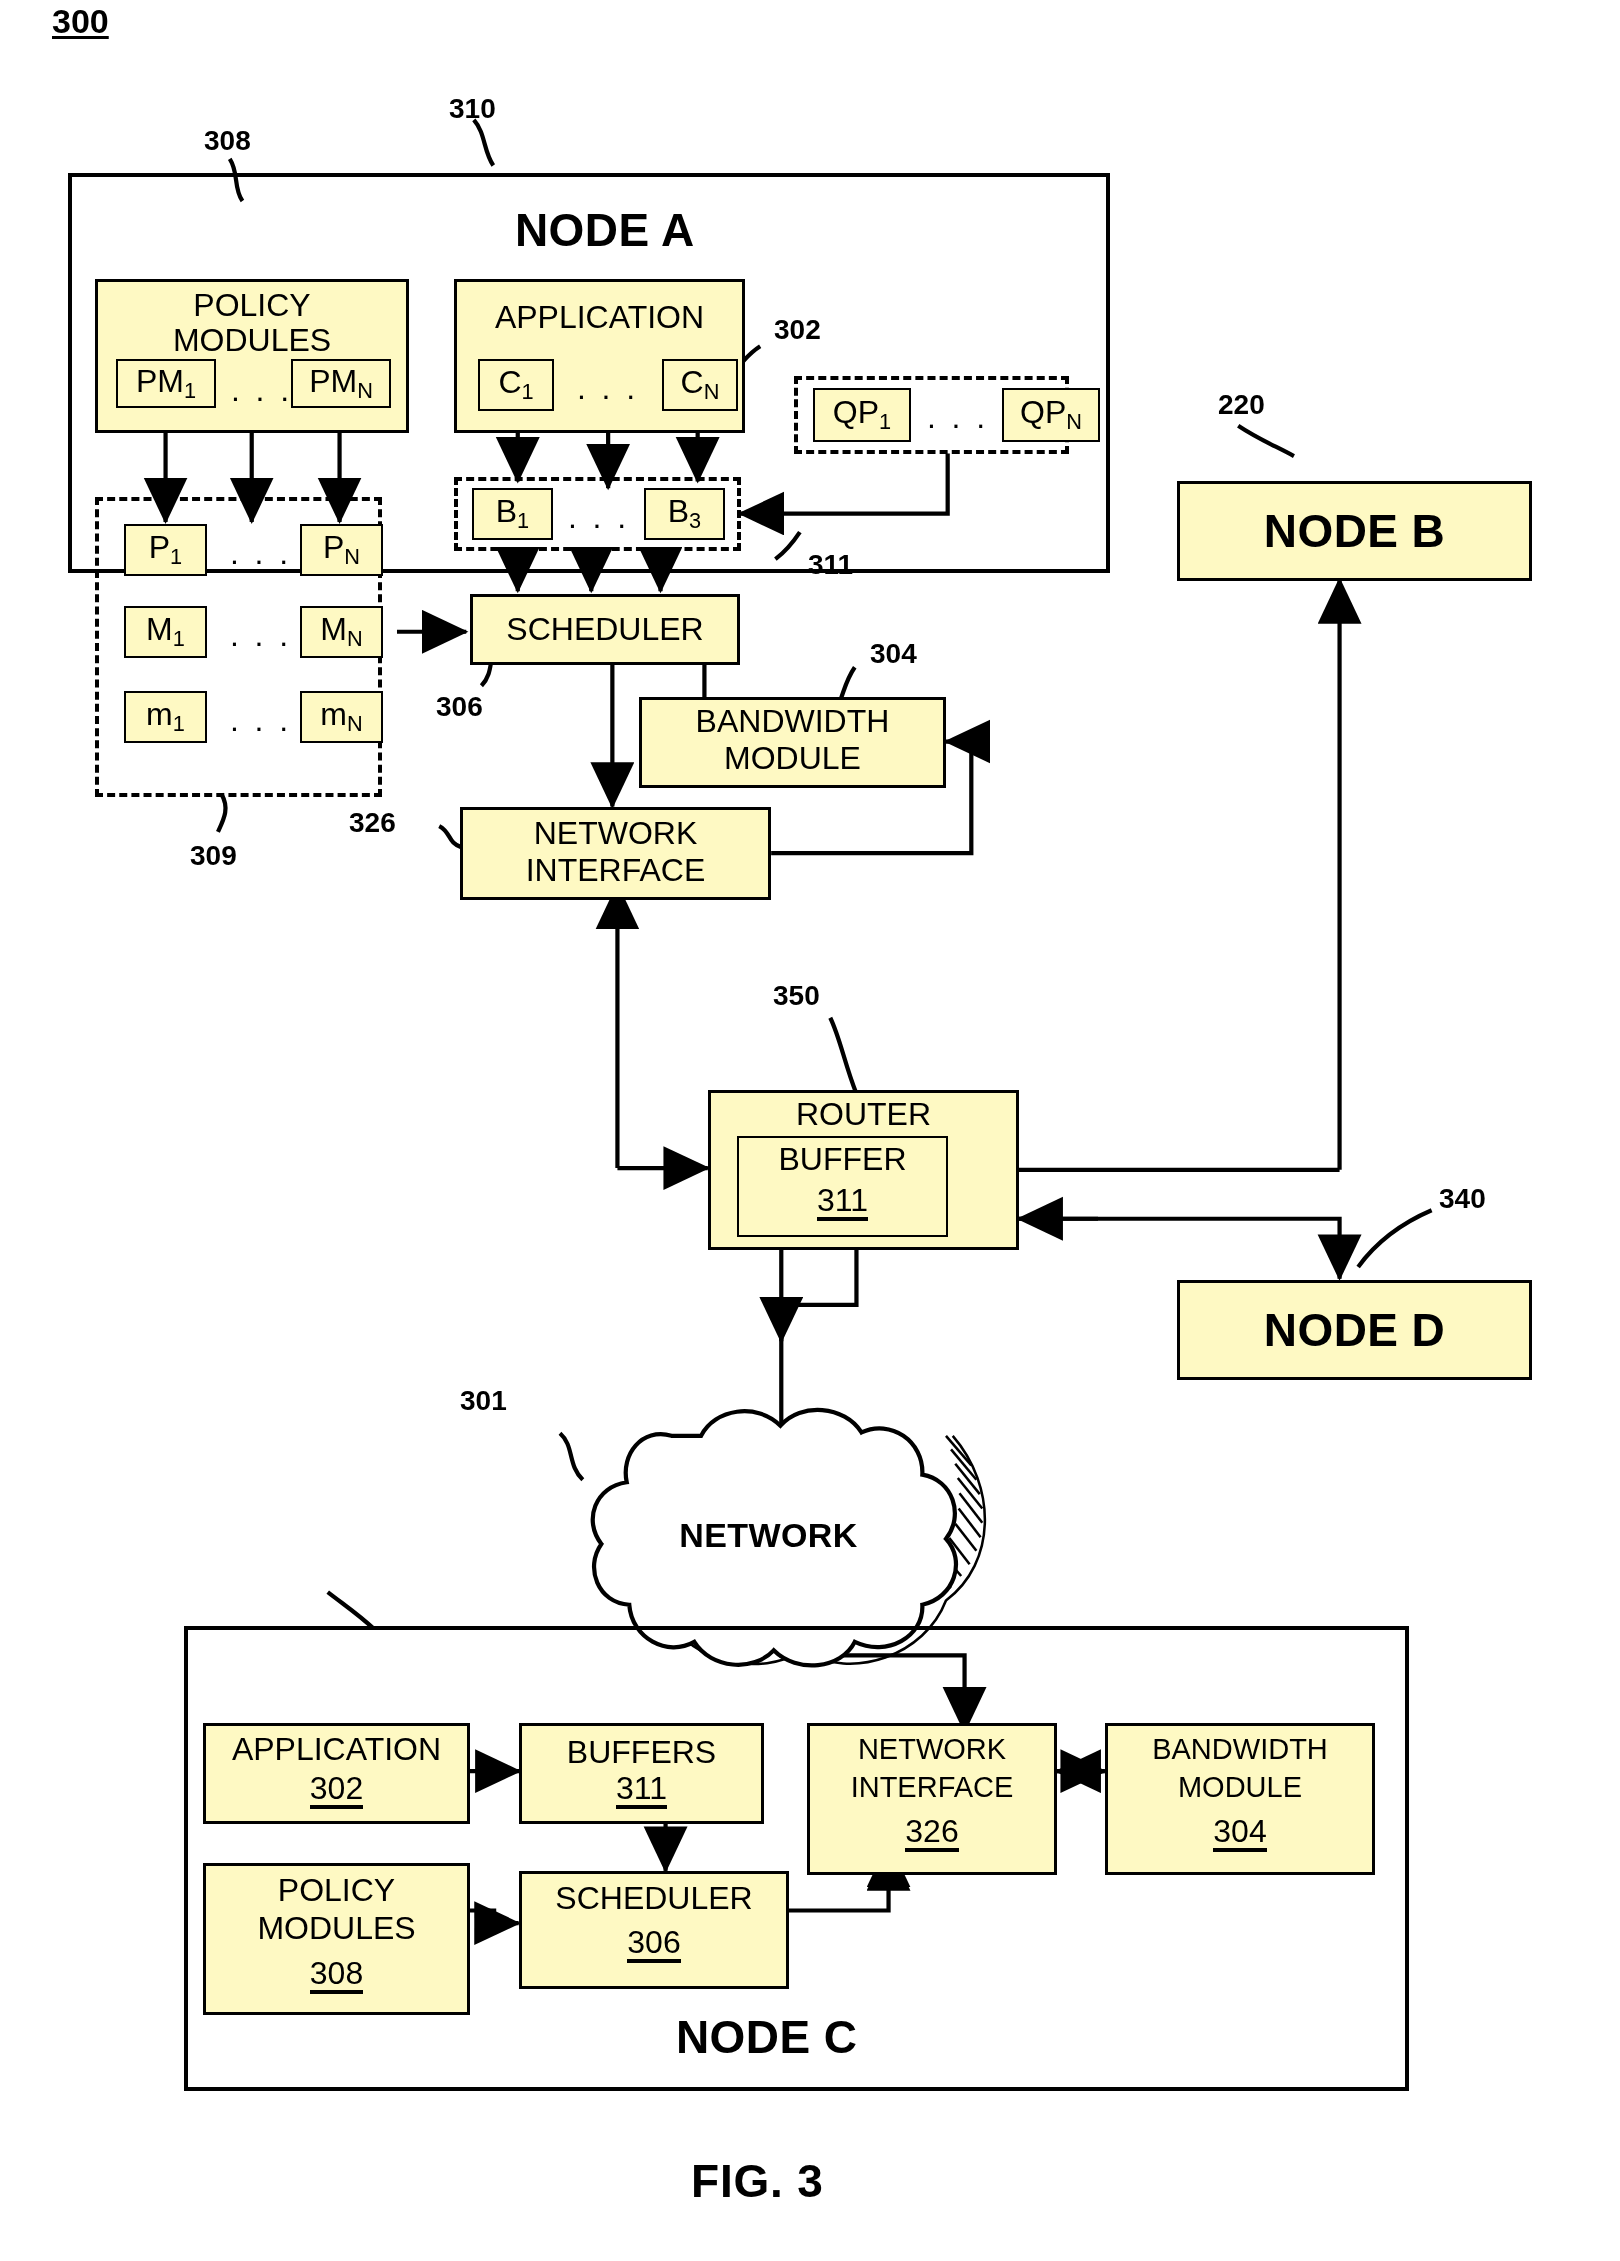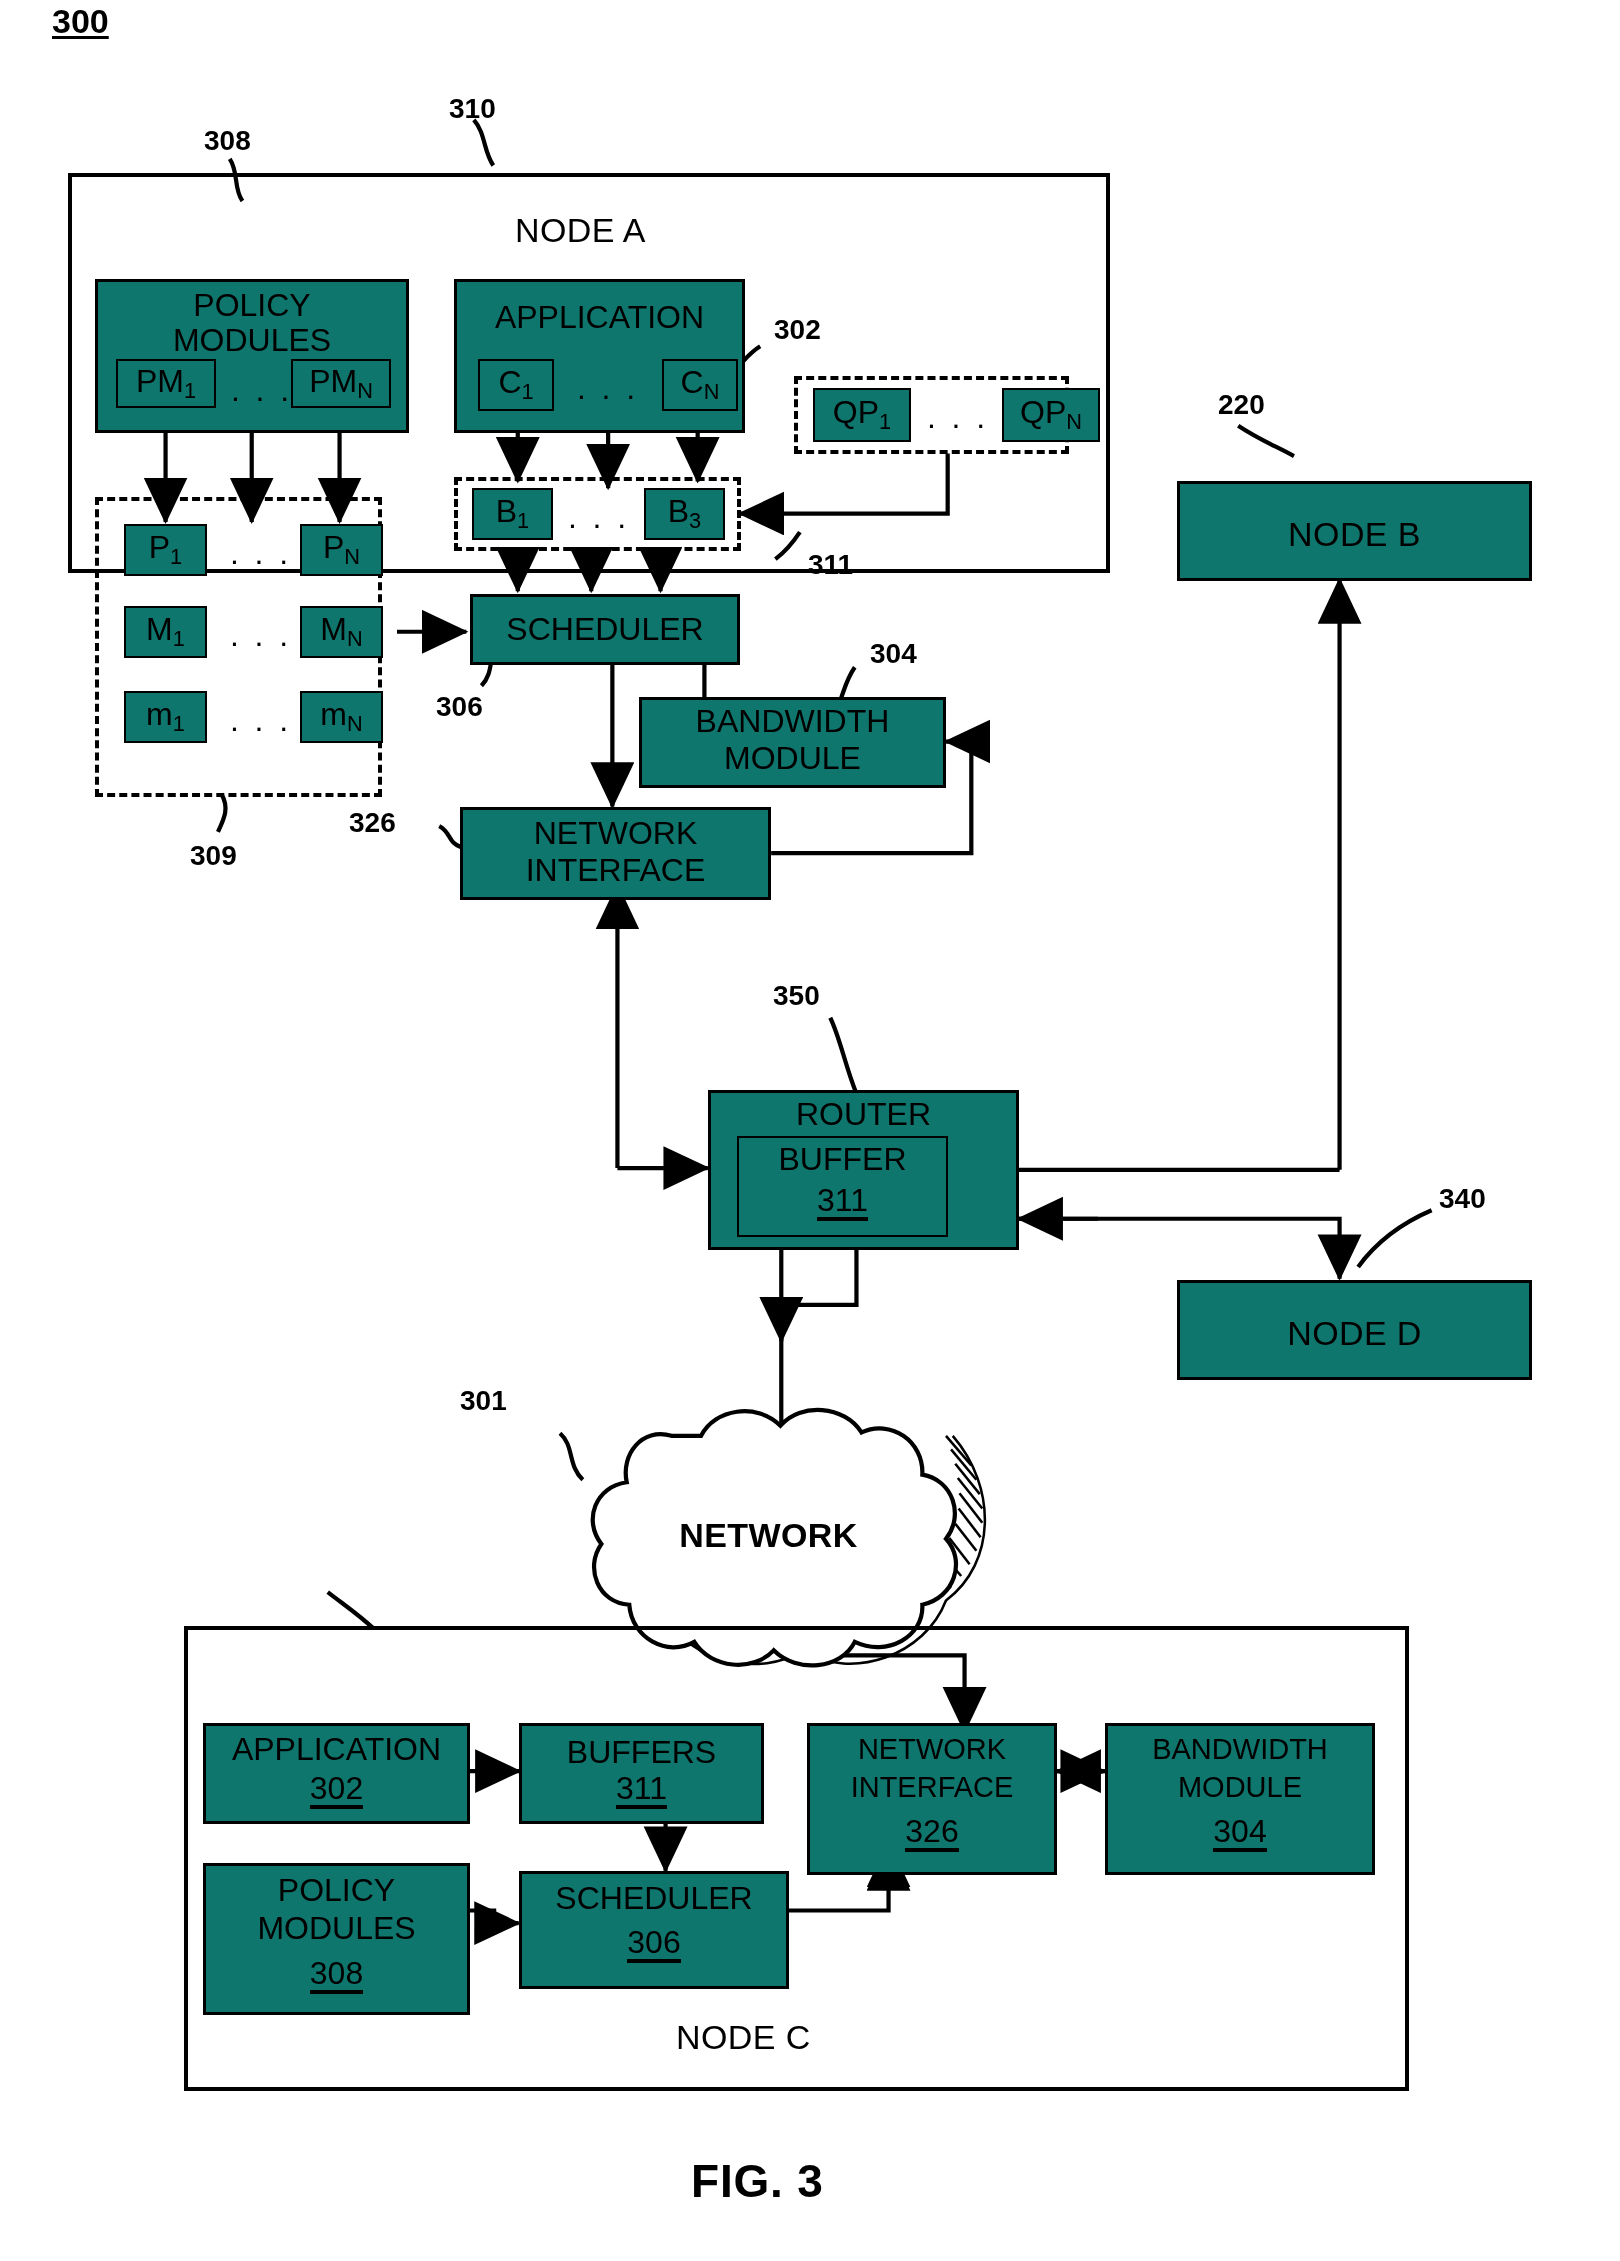--- a/index.html
+++ b/index.html
@@ -1,33 +1,33 @@
 <!DOCTYPE html>
 <html style="font-size:13.5px"><head>
 <meta charset="utf-8">
 <style>
   html,body{margin:0;padding:0;background:#ffffff;}
   body{width:1620px;height:2261px;position:relative;
        font-family:"Liberation Sans", sans-serif;color:#000;}
   .fig{position:absolute;left:0;top:0;width:1620px;height:2261px;}
   
-  .box{position:absolute;border:3.4px solid #000;background:#0f766e;box-sizing:border-box;
+  .box{position:absolute;border:3.4px solid #000;background:#fef9c3;box-sizing:border-box;
        display:flex;align-items:center;justify-content:center;text-align:center;
        line-height:1.05;}
   .box.thin{border-width:2.5px;}
   .box.thick{border-width:4.2px;}
   .dbox{position:absolute;border:4.2px dashed #000;background:transparent;box-sizing:border-box;}
   
   .t{position:absolute;white-space:nowrap;}
   .ref{position:absolute;font-weight:bold;font-size:28px;letter-spacing:0px;white-space:nowrap;}
   .ul{text-decoration:underline;text-underline-offset:3.4px;text-decoration-thickness:3.4px;}
   .capt{position:absolute;font-weight:bold;font-size:39px;letter-spacing:0.8px;}
   .lbl{font-size:32px;}
   .lbl-sm{font-size:29px;}
-  .nodetitle{position:absolute;font-weight:normal;font-size:34px;letter-spacing:0.4px;margin-top:8px;}
+  .nodetitle{position:absolute;font-weight:bold;font-size:46px;letter-spacing:0.4px;}
   .sub{font-size:0.68em;vertical-align:-0.28em;}
   svg.overlay{position:absolute;left:0;top:0;width:1620px;height:2261px;pointer-events:none;}
   .und{display:inline-block;border-bottom:4.2px solid #000;padding-bottom:0.8px;line-height:1.0;}
 </style>
 </head>
 <body>
 
 <div class="fig">
 
   <div class="ref ul" style="left:52px;top:1.7px;font-size:34px;">300</div>

